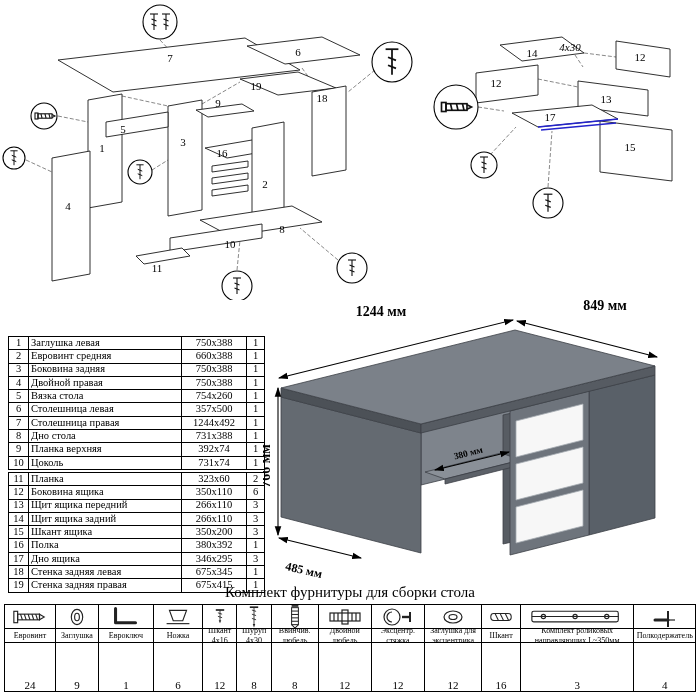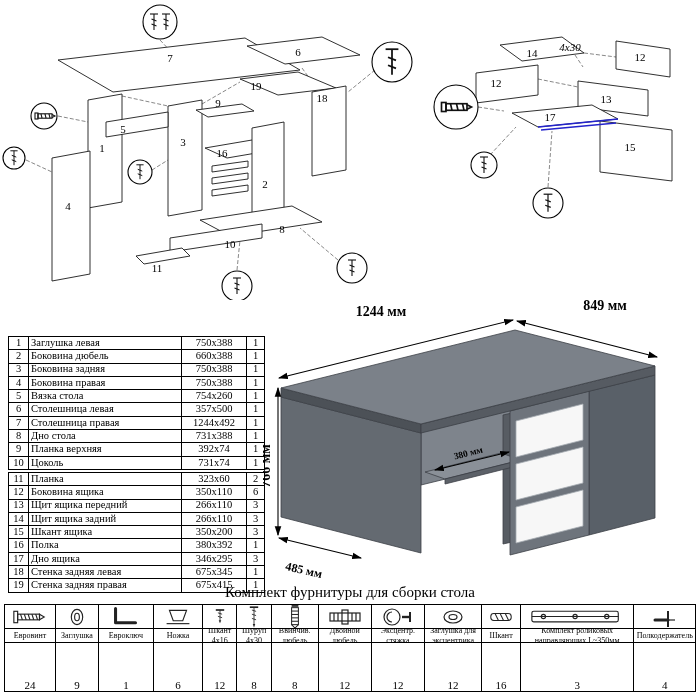--- a/index.html
+++ b/index.html
@@ -190,33 +190,33 @@
       <tbody>
 
       <tr>
           <td class="c-num">1</td>
           <td class="c-name">Заглушка левая</td>
           <td class="c-size">750x388</td>
           <td class="c-qty">1</td>
         </tr>
           <tr>
           <td class="c-num">2</td>
-          <td class="c-name">Боковина дюбель</td>
+          <td class="c-name">Евровинт средняя</td>
           <td class="c-size">660x388</td>
           <td class="c-qty">1</td>
         </tr>
           <tr>
           <td class="c-num">3</td>
           <td class="c-name">Боковина задняя</td>
           <td class="c-size">750x388</td>
           <td class="c-qty">1</td>
         </tr>
           <tr>
           <td class="c-num">4</td>
-          <td class="c-name">Боковина правая</td>
+          <td class="c-name">Двойной правая</td>
           <td class="c-size">750x388</td>
           <td class="c-qty">1</td>
         </tr>
           <tr>
           <td class="c-num">5</td>
           <td class="c-name">Вязка стола</td>
           <td class="c-size">754x260</td>
           <td class="c-qty">1</td>
         </tr>
           <tr>

